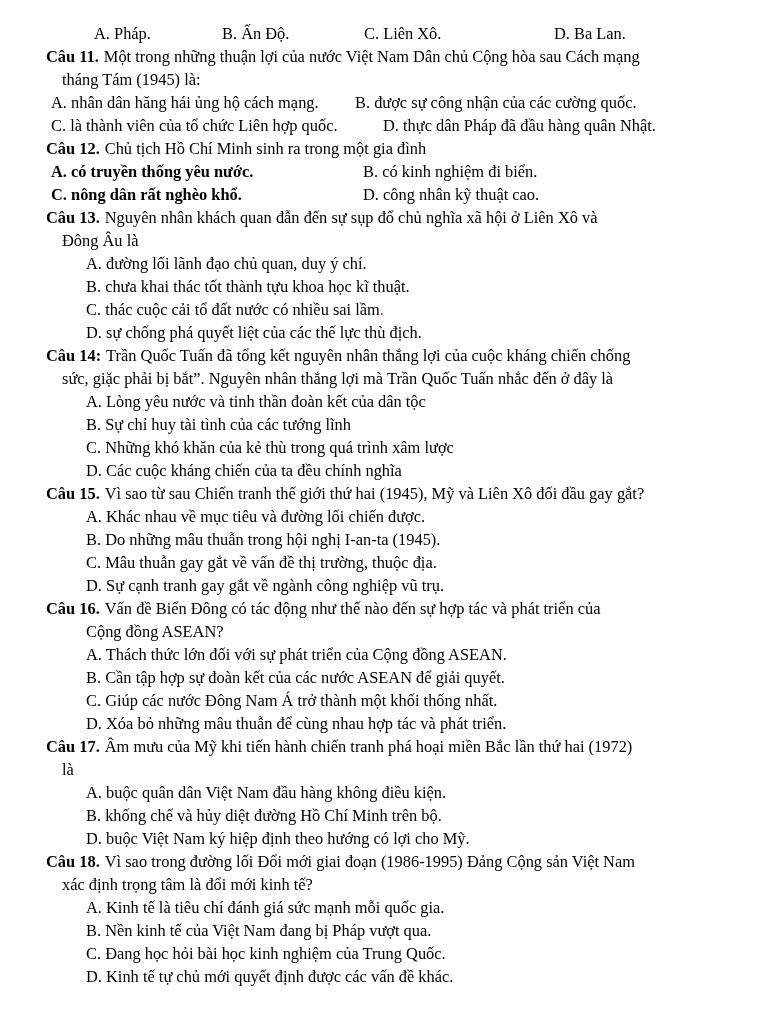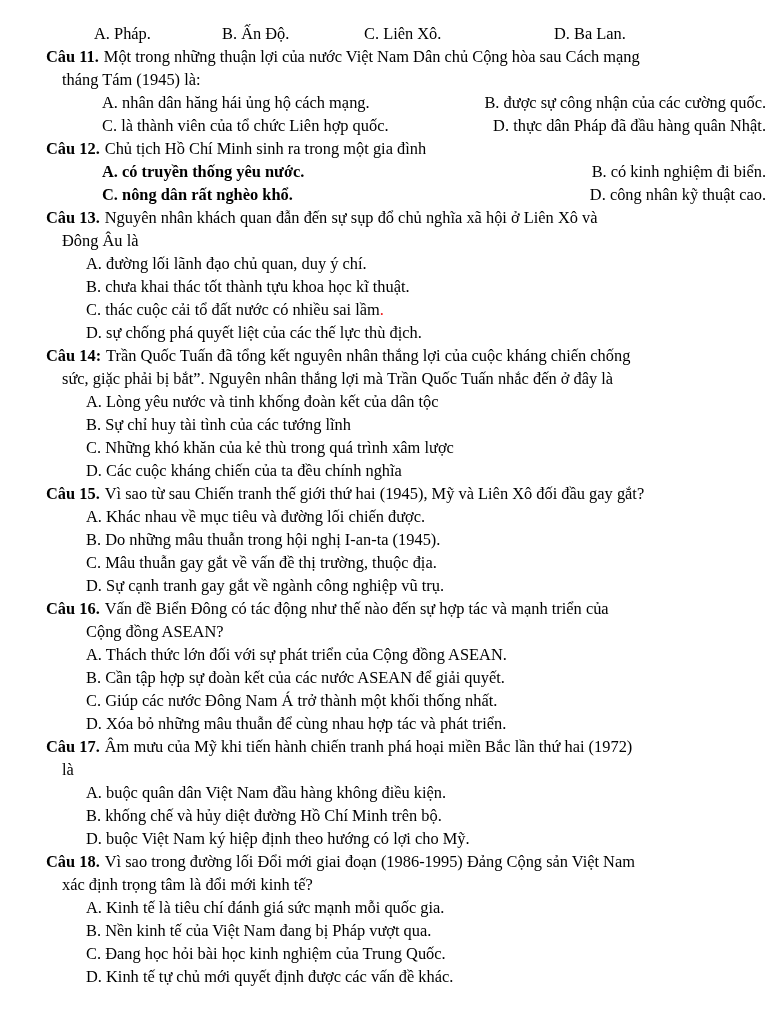--- a/index.html
+++ b/index.html
@@ -13,21 +13,21 @@
   .line{white-space:nowrap;padding-left:46px;}
   .line.indent{padding-left:86px;}
   .line.cont{padding-left:62px;}
   .qlabel{font-weight:bold;margin-right:5px;}
   
   .row4{display:flex;padding-left:94px;margin-top:16px;}
   .row4 .c1{width:128px;}
   .row4 .c2{width:142px;}
   .row4 .c3{width:190px;}
   
-  .opts2{display:flex;padding-left:102px;justify-content:space-between;}
+  .opts2{display:flex;padding-left:51px;}
   .cw304{width:304px;flex:none;}
   .cw332{width:332px;flex:none;}
   .cw312{width:312px;flex:none;font-weight:bold;}
   .red{color:#f01414;}
 </style>
 </head>
 <body>
 
 <div class="page">
 
@@ -78,39 +78,39 @@
       <span>C. thác cuộc cải tổ đất nước có nhiều sai lầm</span><span class="red">.</span>
     </div>
     <div class="line indent">D. sự chống phá quyết liệt của các thế lực thù địch.</div>
   </div>
 
   <div>
     <div class="line">
       <span class="qlabel">Câu 14:</span><span>Trần Quốc Tuấn đã tổng kết nguyên nhân thắng lợi của cuộc kháng chiến chống</span>
     </div>
     <div class="line cont">sức, giặc phải bị bắt”. Nguyên nhân thắng lợi mà Trần Quốc Tuấn nhắc đến ở đây là</div>
-    <div class="line indent">A. Lòng yêu nước và tinh khống đoàn kết của dân tộc</div>
+    <div class="line indent">A. Lòng yêu nước và tinh thần đoàn kết của dân tộc</div>
     <div class="line indent">B. Sự chỉ huy tài tình của các tướng lĩnh</div>
     <div class="line indent">C. Những khó khăn của kẻ thù trong quá trình xâm lược</div>
     <div class="line indent">D. Các cuộc kháng chiến của ta đều chính nghĩa</div>
   </div>
 
   <div>
     <div class="line">
       <span class="qlabel">Câu 15.</span><span>Vì sao từ sau Chiến tranh thế giới thứ hai (1945), Mỹ và Liên Xô đối đầu gay gắt?</span>
     </div>
     <div class="line indent">A. Khác nhau về mục tiêu và đường lối chiến được.</div>
     <div class="line indent">B. Do những mâu thuẫn trong hội nghị I-an-ta (1945).</div>
     <div class="line indent">C. Mâu thuẫn gay gắt về vấn đề thị trường, thuộc địa.</div>
     <div class="line indent">D. Sự cạnh tranh gay gắt về ngành công nghiệp vũ trụ.</div>
   </div>
 
   <div>
     <div class="line">
-      <span class="qlabel">Câu 16.</span><span>Vấn đề Biển Đông có tác động như thế nào đến sự hợp tác và mạnh triển của</span>
+      <span class="qlabel">Câu 16.</span><span>Vấn đề Biển Đông có tác động như thế nào đến sự hợp tác và phát triển của</span>
     </div>
     <div class="line indent">Cộng đồng ASEAN?</div>
     <div class="line indent">A. Thách thức lớn đối với sự phát triển của Cộng đồng ASEAN.</div>
     <div class="line indent">B. Cần tập hợp sự đoàn kết của các nước ASEAN để giải quyết.</div>
     <div class="line indent">C. Giúp các nước Đông Nam Á trở thành một khối thống nhất.</div>
     <div class="line indent">D. Xóa bỏ những mâu thuẫn để cùng nhau hợp tác và phát triển.</div>
   </div>
 
   <div>
     <div class="line">

